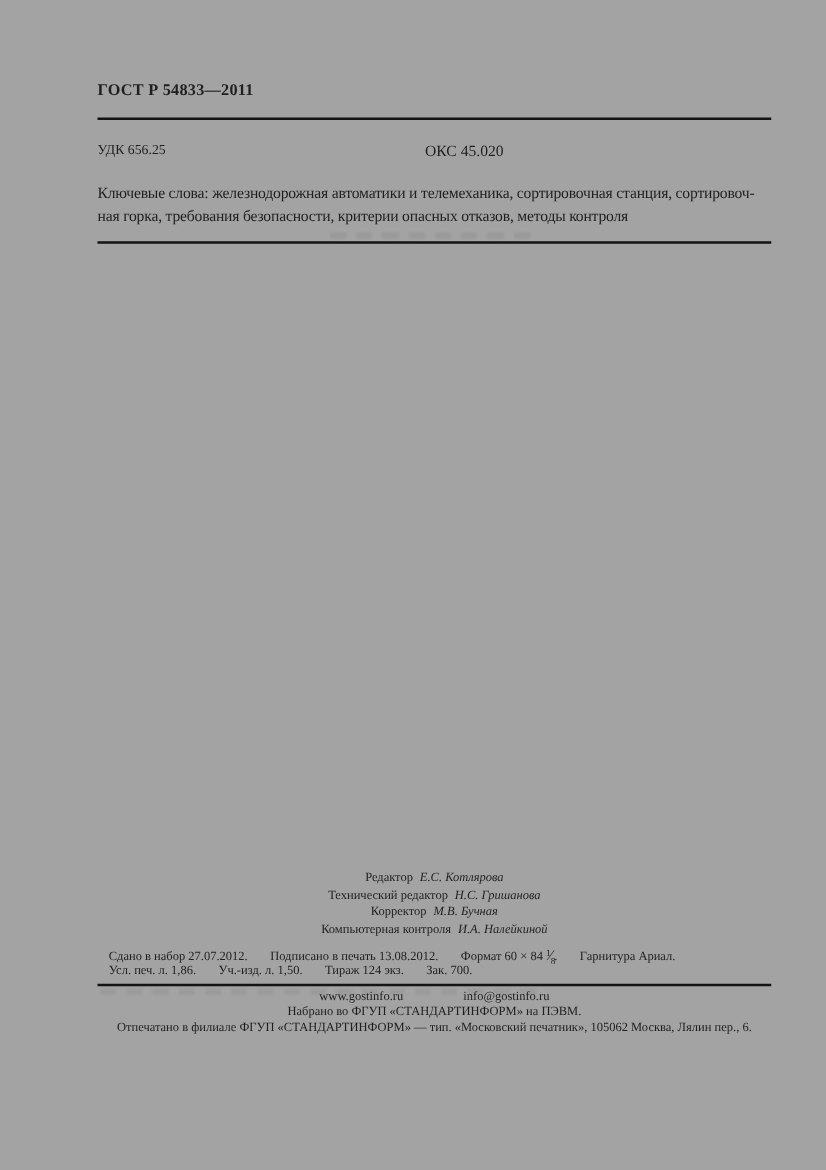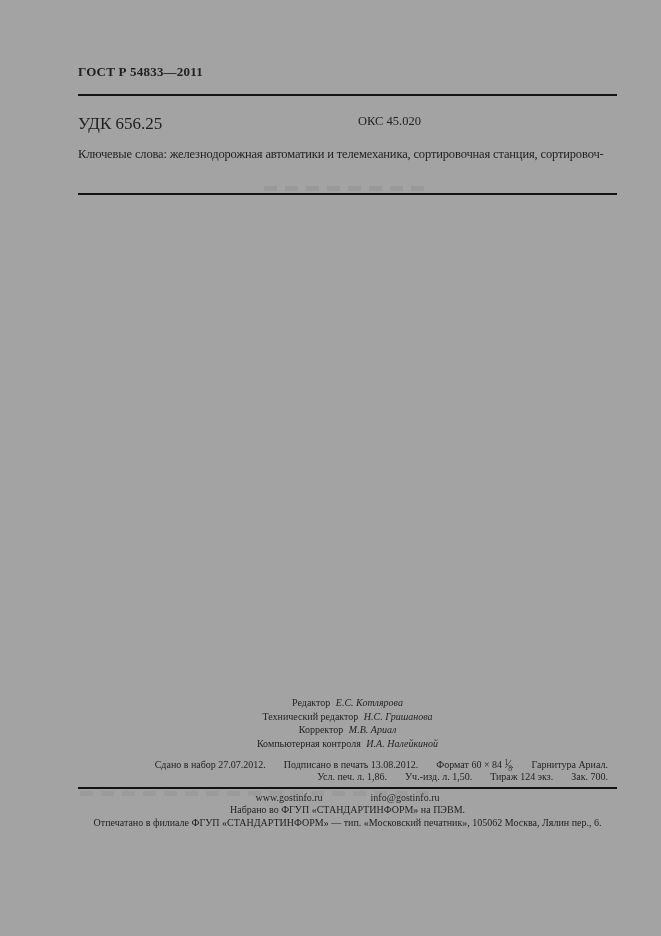--- a/index.html
+++ b/index.html
@@ -25,42 +25,42 @@
     white-space: nowrap;
   }
   .rule {
     left: 78px; width: 539px; height: 1.6px;
     background: #141414;
   }
   .rule-1 { top: 94px; }
   .rule-2 { top: 193px; }
   .rule-3 { top: 787px; }
 
-  .udk { left: 78px; top: 114px; font-size: 17px; white-space: nowrap; }
-  .oks { left: 358px; top: 114px; font-size: 12.5px; white-space: nowrap; }
+  .udk { left: 78px; top: 114px; font-size: 11px; white-space: nowrap; }
+  .oks { left: 340px; top: 114px; font-size: 12.5px; white-space: nowrap; }
 
   .keywords {
     left: 78px; top: 145px; width: 539px;
     font-size: 12.5px; line-height: 19px;
     letter-spacing: -0.15px;
   }
   .keywords div { white-space: nowrap; }
 
   .staff {
     left: 78px; top: 696px; width: 539px;
     font-size: 10px; line-height: 13.5px;
     text-align: center;
   }
   .staff .role { margin-right: 3px; margin-top: 33px; }
   .staff .person { font-style: italic; }
 
   .imprint {
     left: 78px; width: 539px;
     font-size: 10px;
-    text-align: right;
+    text-align: left;
     white-space: nowrap;
   }
   .imprint-1 { top: 757px; }
   .imprint-2 { top: 771px; }
   .imprint span.seg { margin: 0 9px; }
 
   .frac { display: inline-block; font-size: 10px; letter-spacing: -1px; }
   .frac sup { font-size: 7.5px; vertical-align: 3px; }
   .frac sub { font-size: 7.5px; vertical-align: -3px; }
   .frac .slash { font-size: 12px; }
@@ -89,37 +89,38 @@
 <div class="page">
 
   <div class="abs doc-code">ГОСТ Р 54833—2011</div>
   <div class="abs rule rule-1"></div>
 
   <div class="abs udk">УДК 656.25</div>
   <div class="abs oks">ОКС 45.020</div>
 
   <div class="abs keywords">
     <div>Ключевые слова: железнодорожная автоматики и телемеханика, сортировочная станция, сортировоч-</div>
+    <div>ная горка, требования безопасности, критерии опасных отказов, методы контроля</div>
   </div>
 
   <div class="abs ghost ghost-1"></div>
   <div class="abs rule rule-2"></div>
 
   <div class="abs staff">
     <div>
       <span class="role">Редактор</span>
       <span class="person">Е.С. Котлярова</span>
     </div>
     <div>
       <span class="role">Технический редактор</span>
       <span class="person">Н.С. Гришанова</span>
     </div>
     <div>
       <span class="role">Корректор</span>
-      <span class="person">М.В. Ариал</span>
+      <span class="person">М.В. Бучная</span>
     </div>
     <div>
       <span class="role">Компьютерная контроля</span>
       <span class="person">И.А. Налейкиной</span>
     </div>
   </div>
 
   <div class="abs imprint imprint-1">
     <span class="seg">Сдано в набор 27.07.2012.</span><span class="seg">Подписано в печать 13.08.2012.</span><span class="seg"><span>Формат 60 × 84</span>&nbsp;<span class="frac"><sup>1</sup><span class="slash">⁄</span><sub>8</sub></span><span>.</span></span><span class="seg">Гарнитура Ариал.</span>
   </div>

